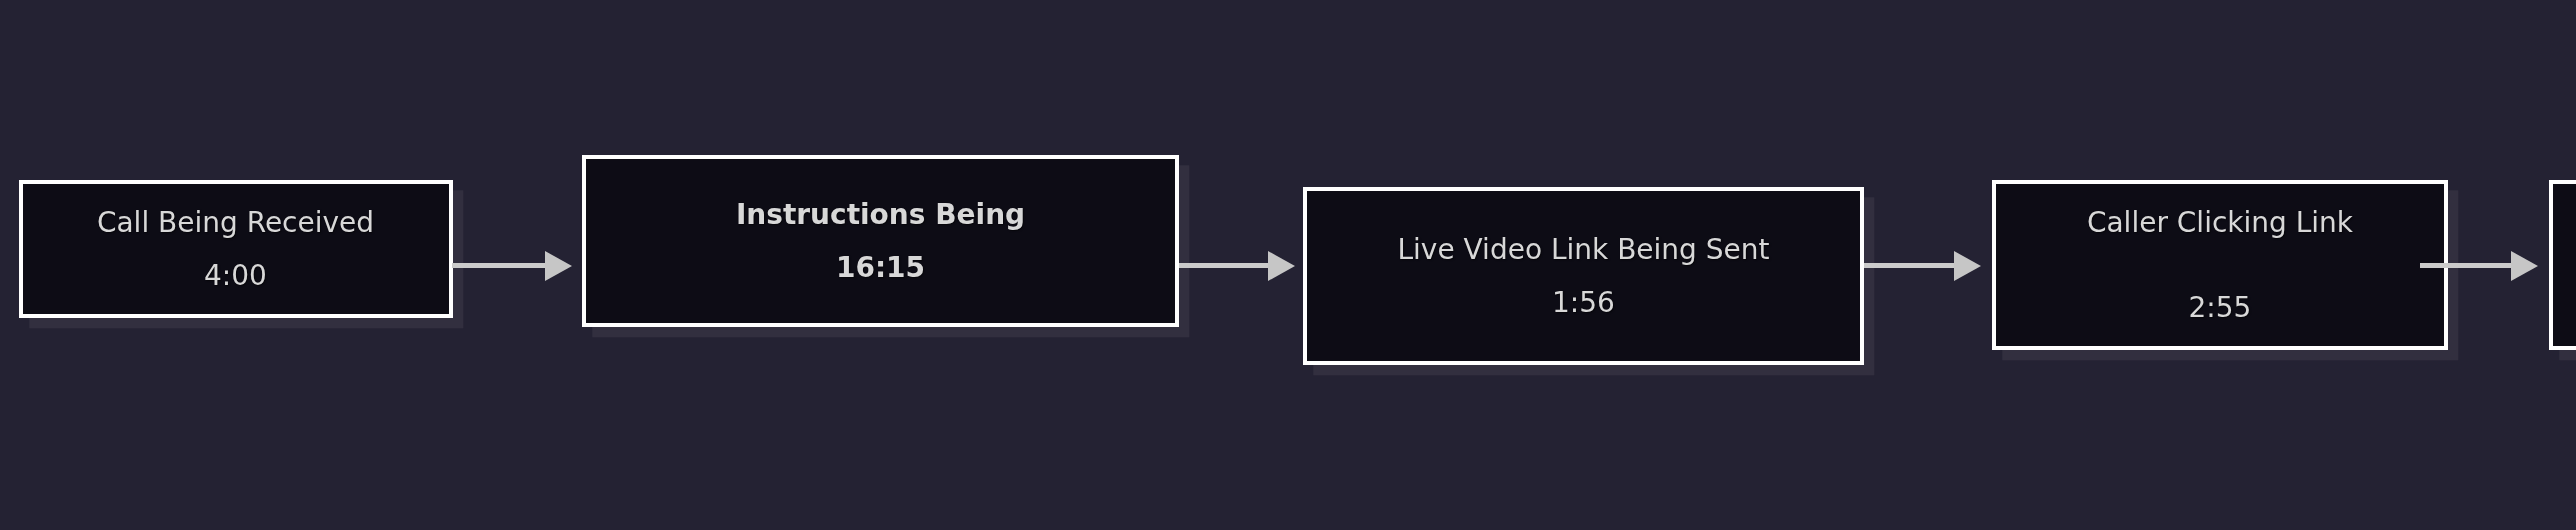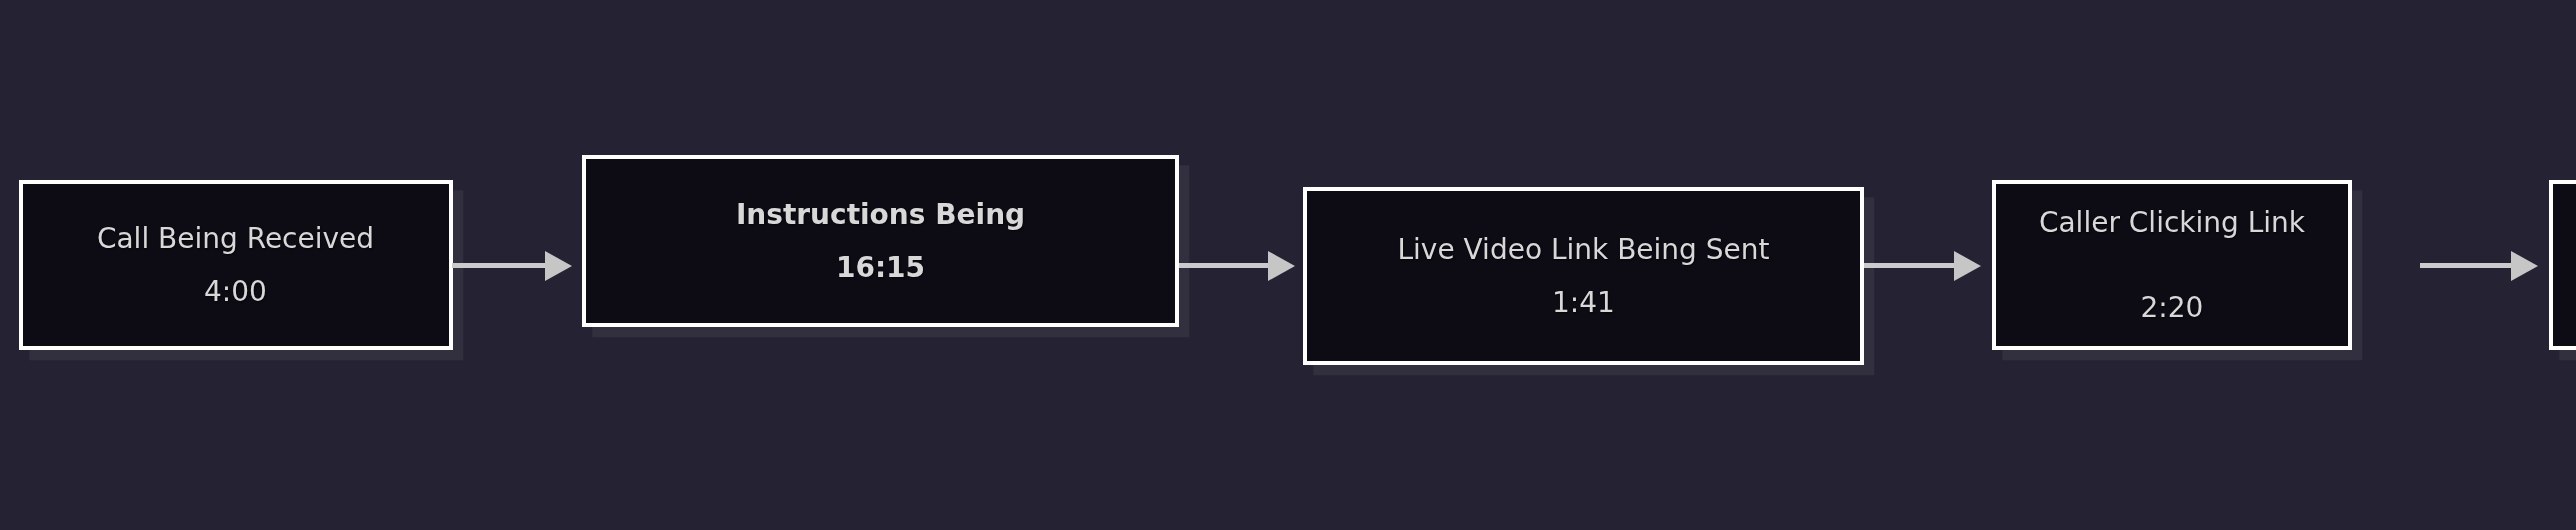--- a/index.html
+++ b/index.html
@@ -52,38 +52,38 @@
     border-top:15.5px solid transparent;
     border-bottom:15.5px solid transparent;
     border-left:27px solid #c6c6c6;
   }
 </style>
 </head>
 <body>
 
 <div id="canvas">
 
-  <div class="node" style="left:18.5px;top:180px;width:434px;height:170px;">
+  <div class="node" style="left:18.5px;top:180px;width:434px;height:138px;">
     <div class="line">Call Being Received</div>
     <div class="line">4:00</div>
   </div>
 
   <div class="node" style="left:582px;top:155px;width:597px;height:172px;font-weight:bold;">
     <div class="line">Instructions Being</div>
     <div class="line">16:15</div>
   </div>
 
   <div class="node" style="left:1303px;top:180px;width:561px;height:178px;margin-top:7px;">
     <div class="line">Live Video Link Being Sent</div>
-    <div class="line">1:41</div>
+    <div class="line">1:56</div>
   </div>
 
-  <div class="node" style="left:1992px;top:180px;width:360px;height:170px;gap:32px;">
+  <div class="node" style="left:1992px;top:180px;width:456px;height:170px;gap:32px;">
     <div class="line">Caller Clicking Link</div>
-    <div class="line">2:20</div>
+    <div class="line">2:55</div>
   </div>
 
   <div class="node" style="left:2549px;top:180px;width:563px;height:170px;">
     
     
   </div>
 
   <div class="arrow" style="left:452px;width:120px;">
     <div class="shaft"></div>
     <div class="head"></div>

